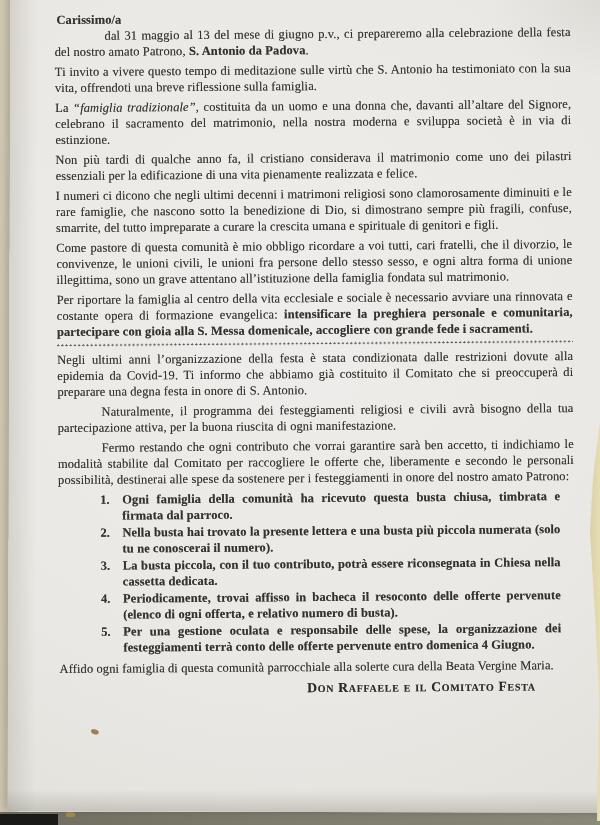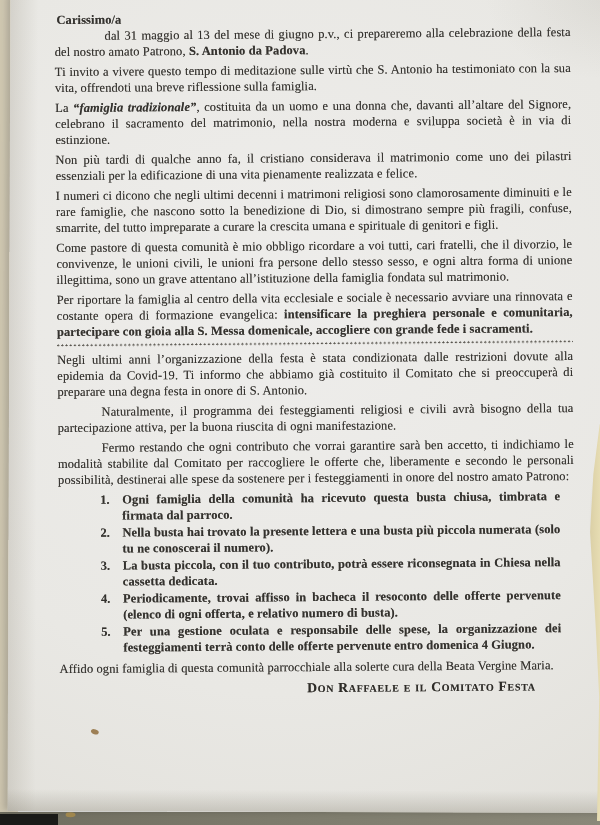--- a/index.html
+++ b/index.html
@@ -45,21 +45,21 @@
     color:#34322e;font-size:12.5px;line-height:16px;text-align:justify;
     letter-spacing:0.1px;
     text-shadow:0 0 0.6px rgba(52,50,46,0.55);
     transform:rotate(-0.65deg);transform-origin:0 0;
   }
   .content p{margin:0 0 4px 0;}
   .salutation{font-weight:bold;margin:0 0 0 2px !important;}
   .ind-lg{text-indent:50px;}
   .ind-md{text-indent:44px;}
   b,strong{font-weight:bold;}
-  .bi{font-weight:bold;font-style:italic;}
+  .bi{font-weight:normal;font-style:italic;}
   .dotsep{height:3px;margin:3px 0 5px 0;
     background-image:radial-gradient(circle at 1.2px 1.4px,#57544d 0.8px,rgba(0,0,0,0) 1.2px);
     background-size:4.2px 3px;background-repeat:repeat-x;}
   .offer-list{margin:1px 0 5px 0;}
   .offer-item{display:flex;font-weight:bold;margin:0 0 1px 0;padding:0 14px 0 42px;}
   .offer-num{flex:none;width:22px;}
   .offer-text{flex:1;text-align:justify;}
   .affido{margin-top:4px !important;}
   .signature{
     text-align:right;padding-right:40px;margin-top:5px !important;

